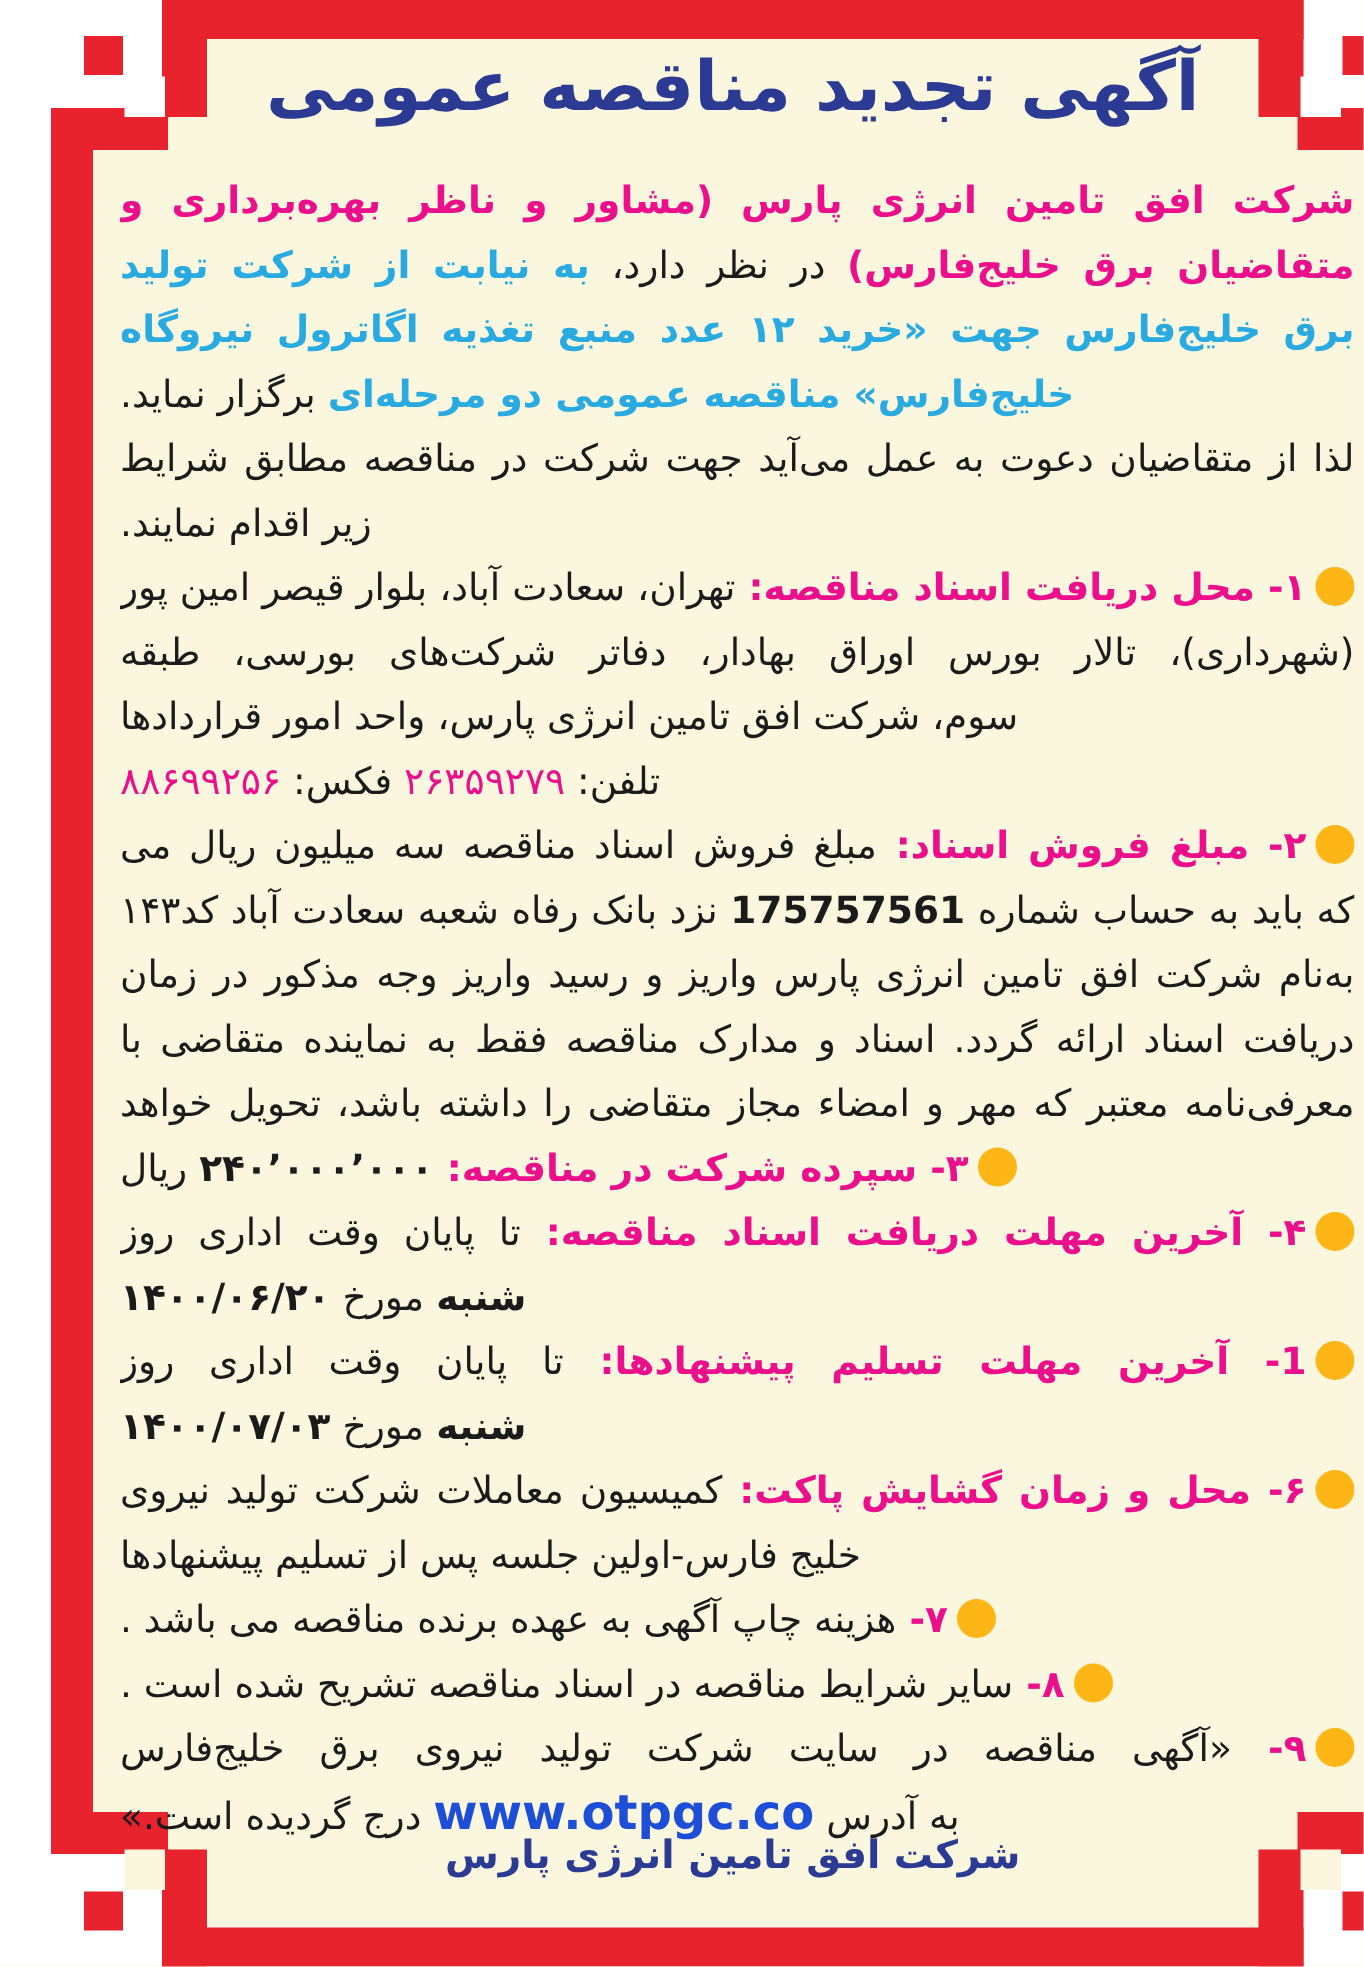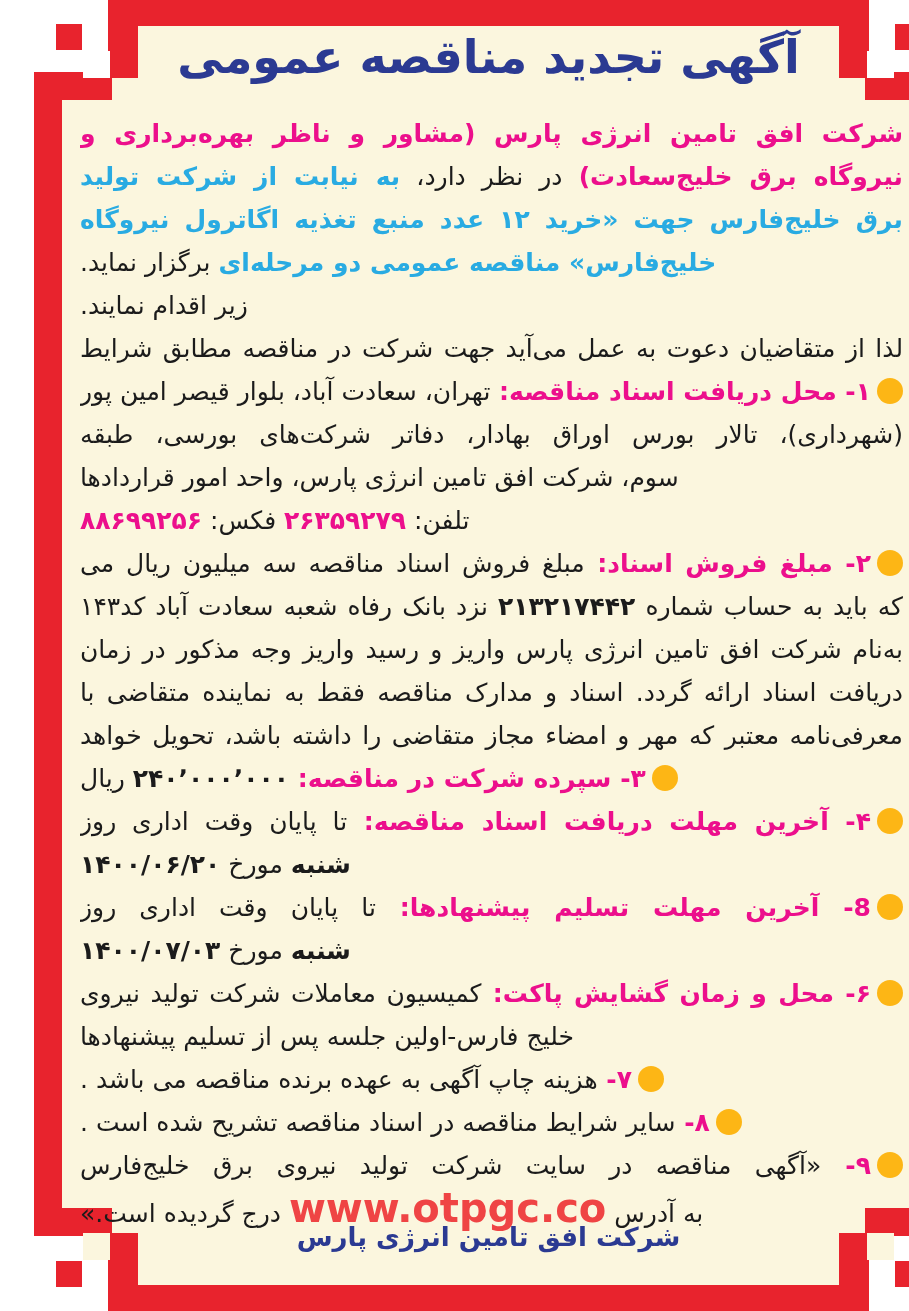--- a/index.html
+++ b/index.html
@@ -57,22 +57,22 @@
     text-align:left;white-space:nowrap;
   }
   .ln.f{
     text-align:justify;text-align-last:justify;-moz-text-align-last:justify;
     white-space:normal;overflow:hidden;
   }
   .pk{color:#ec0f8c;font-weight:bold;}
   .bl{color:#29abe2;font-weight:bold;}
   .bk{color:#1b1b1b;}
   .bb{color:#1b1b1b;font-weight:bold;}
-  .num{color:#ec0f8c;font-weight:bold;}
-  .url{color:#ef4444;font-weight:bold;font-size:40px;}
+  .num{color:#ec0f8c;font-weight:normal;}
+  .url{color:#1d4ed8;font-weight:bold;font-size:32px;}
   .blt{
     display:inline-block;width:26px;height:26px;border-radius:50%;
     background:#fdb615;margin-left:6px;vertical-align:-4px;
   }
   #ad-footer{
     left:0;top:1222px;width:100%;text-align:center;
     font-size:26px;font-weight:bold;color:#2b3a92;direction:rtl;
   }
 </style>
 </head>
@@ -101,43 +101,43 @@
 <div class="abs white" id="orn-tr-white"></div>
 <div class="abs red" id="orn-bl-red"></div>
 <div class="abs cream" id="orn-bl-cream"></div>
 <div class="abs red" id="orn-br-red"></div>
 <div class="abs cream" id="orn-br-cream"></div>
 
 <div class="abs" id="ad-title">آگهی تجدید مناقصه عمومی</div>
 
 <div class="abs" id="body-text">
   <div class="ln f"><span class="pk">شرکت افق تامین انرژی پارس (مشاور و ناظر بهره‌برداری و تعمیرات</span></div>
-  <div class="ln f"><span class="pk">نیروگاه برق خلیج‌سعادت)</span><span class="bk"> در نظر دارد، </span><span class="bl">به نیابت از شرکت تولید نیروی</span></div>
+  <div class="ln f"><span class="pk">متقاضیان برق خلیج‌فارس)</span><span class="bk"> در نظر دارد، </span><span class="bl">به نیابت از شرکت تولید نیروی</span></div>
   <div class="ln f"><span class="bl">برق خلیج‌فارس جهت «خرید ۱۲ عدد منبع تغذیه اگاترول نیروگاه گازی</span></div>
   <div class="ln"><span class="bl">خلیج‌فارس» مناقصه عمومی دو مرحله‌ای</span><span class="bk"> برگزار نماید.</span></div>
+  <div class="ln f"><span class="bk">لذا از متقاضیان دعوت به عمل می‌آید جهت شرکت در مناقصه مطابق شرایط</span></div>
   <div class="ln"><span class="bk">زیر اقدام نمایند.</span></div>
-  <div class="ln f"><span class="bk">لذا از متقاضیان دعوت به عمل می‌آید جهت شرکت در مناقصه مطابق شرایط</span></div>
 
   <div class="ln f"><span class="blt"></span><span class="pk">۱- محل دریافت اسناد مناقصه: </span><span class="bk">تهران، سعادت آباد، بلوار قیصر امین پور</span></div>
   <div class="ln f"><span class="bk">(شهرداری)، تالار بورس اوراق بهادار، دفاتر شرکت‌های بورسی، طبقه</span></div>
   <div class="ln"><span class="bk">سوم، شرکت افق تامین انرژی پارس، واحد امور قراردادها</span></div>
   <div class="ln"><span class="bk">تلفن: </span><span class="num">۲۶۳۵۹۲۷۹</span><span class="bk"> فکس: </span><span class="num">۸۸۶۹۹۲۵۶</span></div>
 
   <div class="ln f"><span class="blt"></span><span class="pk">۲- مبلغ فروش اسناد: </span><span class="bk">مبلغ فروش اسناد مناقصه سه میلیون ریال می باشد</span></div>
-  <div class="ln f"><span class="bk">که باید به حساب شماره </span><span class="bb">۲۱۳۲۱۷۴۴۲</span><span class="bk"> نزد بانک رفاه شعبه سعادت آباد کد۱۴۳</span></div>
+  <div class="ln f"><span class="bk">که باید به حساب شماره </span><span class="bb">175757561</span><span class="bk"> نزد بانک رفاه شعبه سعادت آباد کد۱۴۳</span></div>
   <div class="ln f"><span class="bk">به‌نام شرکت افق تامین انرژی پارس واریز و رسید واریز وجه مذکور در زمان</span></div>
   <div class="ln f"><span class="bk">دریافت اسناد ارائه گردد. اسناد و مدارک مناقصه فقط به نماینده متقاضی با ارائه</span></div>
   <div class="ln f"><span class="bk">معرفی‌نامه معتبر که مهر و امضاء مجاز متقاضی را داشته باشد، تحویل خواهد شد.</span></div>
 
   <div class="ln"><span class="blt"></span><span class="pk">۳- سپرده شرکت در مناقصه: </span><span class="bb">۲۴۰٬۰۰۰٬۰۰۰</span><span class="bk"> ریال</span></div>
 
   <div class="ln f"><span class="blt"></span><span class="pk">۴- آخرین مهلت دریافت اسناد مناقصه: </span><span class="bk">تا پایان وقت اداری روز</span></div>
   <div class="ln"><span class="bb">شنبه</span><span class="bk"> مورخ </span><span class="bb">۱۴۰۰/۰۶/۲۰</span></div>
 
-  <div class="ln f"><span class="blt"></span><span class="pk">8- آخرین مهلت تسلیم پیشنهادها: </span><span class="bk">تا پایان وقت اداری روز</span></div>
+  <div class="ln f"><span class="blt"></span><span class="pk">1- آخرین مهلت تسلیم پیشنهادها: </span><span class="bk">تا پایان وقت اداری روز</span></div>
   <div class="ln"><span class="bb">شنبه</span><span class="bk"> مورخ </span><span class="bb">۱۴۰۰/۰۷/۰۳</span></div>
 
   <div class="ln f"><span class="blt"></span><span class="pk">۶- محل و زمان گشایش پاکت: </span><span class="bk">کمیسیون معاملات شرکت تولید نیروی برق</span></div>
   <div class="ln"><span class="bk">خلیج فارس-اولین جلسه پس از تسلیم پیشنهادها</span></div>
 
   <div class="ln"><span class="blt"></span><span class="pk">۷- </span><span class="bk">هزینه چاپ آگهی به عهده برنده مناقصه می باشد .</span></div>
   <div class="ln"><span class="blt"></span><span class="pk">۸- </span><span class="bk">سایر شرایط مناقصه در اسناد مناقصه تشریح شده است .</span></div>
 
   <div class="ln f"><span class="blt"></span><span class="pk">۹- </span><span class="bk">«آگهی مناقصه در سایت شرکت تولید نیروی برق خلیج‌فارس</span></div>
   <div class="ln"><span class="bk">به آدرس </span><span class="url">www.otpgc.co</span><span class="bk"> درج گردیده است.»</span></div>

